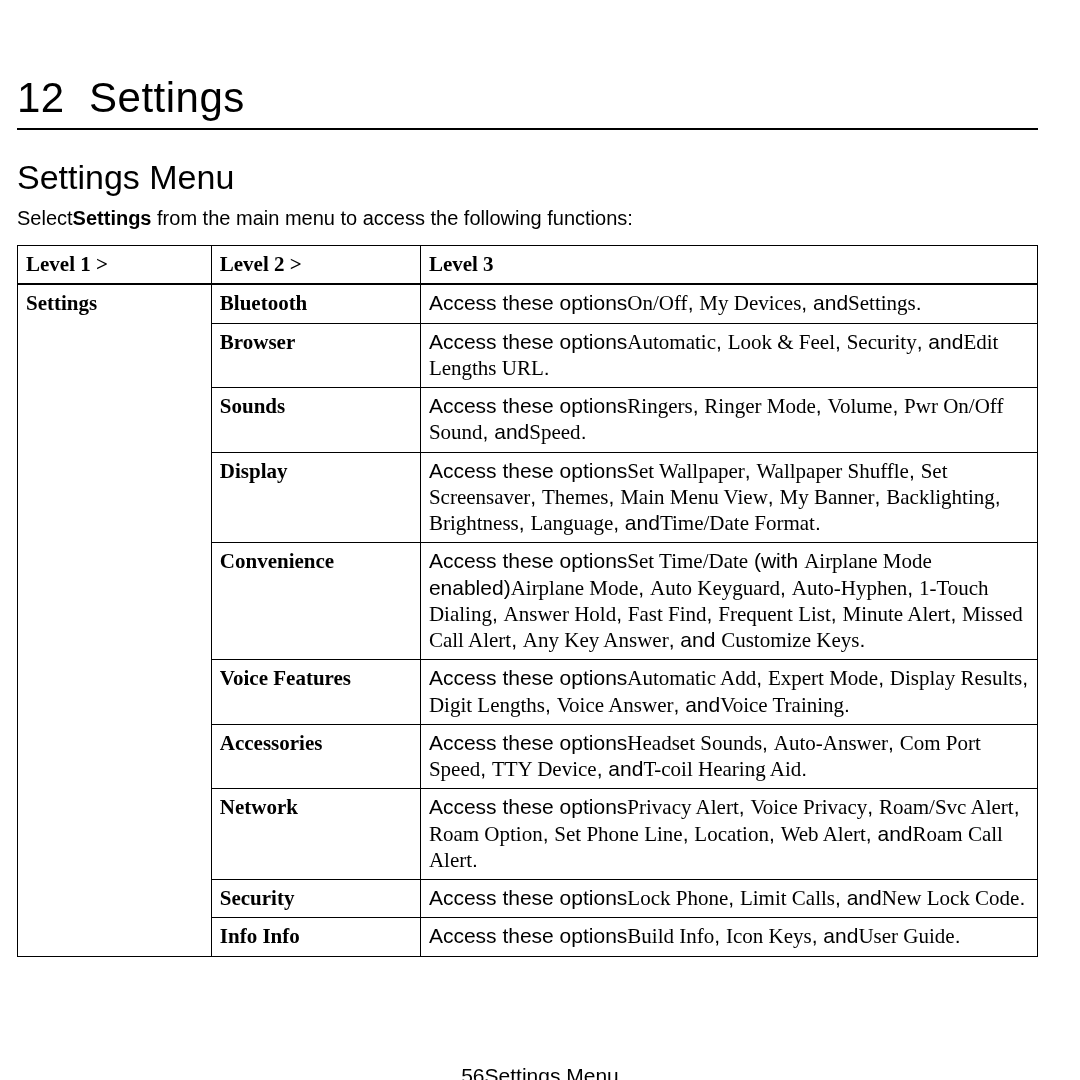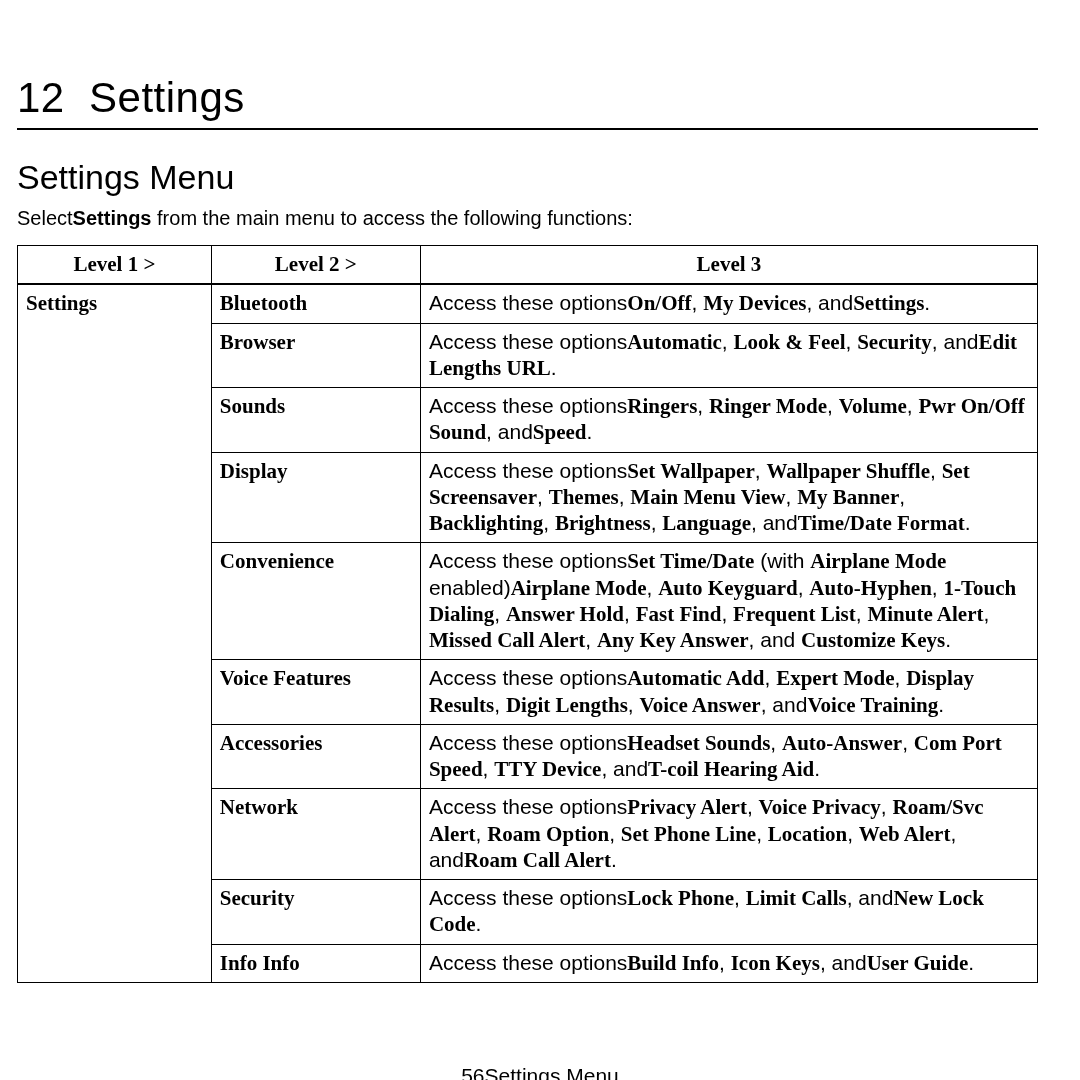--- a/index.html
+++ b/index.html
@@ -57,36 +57,35 @@
   table.menu thead th {
     font-family: "Times New Roman", Times, serif;
     font-weight: bold;
     font-size: 21px;
   }
   table.menu thead tr {
     border-bottom: 2.5px solid #000;
   }
   table.menu thead th {
     border-bottom: 2.5px solid #000;
-    text-align: center;
   }
   col.c1 { width: 19%; }
   col.c2 { width: 20.5%; }
   col.c3 { width: 60.5%; }
 
   td.level1, td.level2 {
     font-family: "Times New Roman", Times, serif;
     font-weight: bold;
   }
   td.level3 {
     font-family: Arial, Helvetica, sans-serif;
   }
   td.level3 .serif-bold {
     font-family: "Times New Roman", Times, serif;
-    font-weight: bold;
+    font-weight: normal;
   }
 
   .footer {
     position: absolute;
     left: 42px;
     right: 42px;
     bottom: 34px;
     display: flex;
     justify-content: center;
     font-size: 21px;

